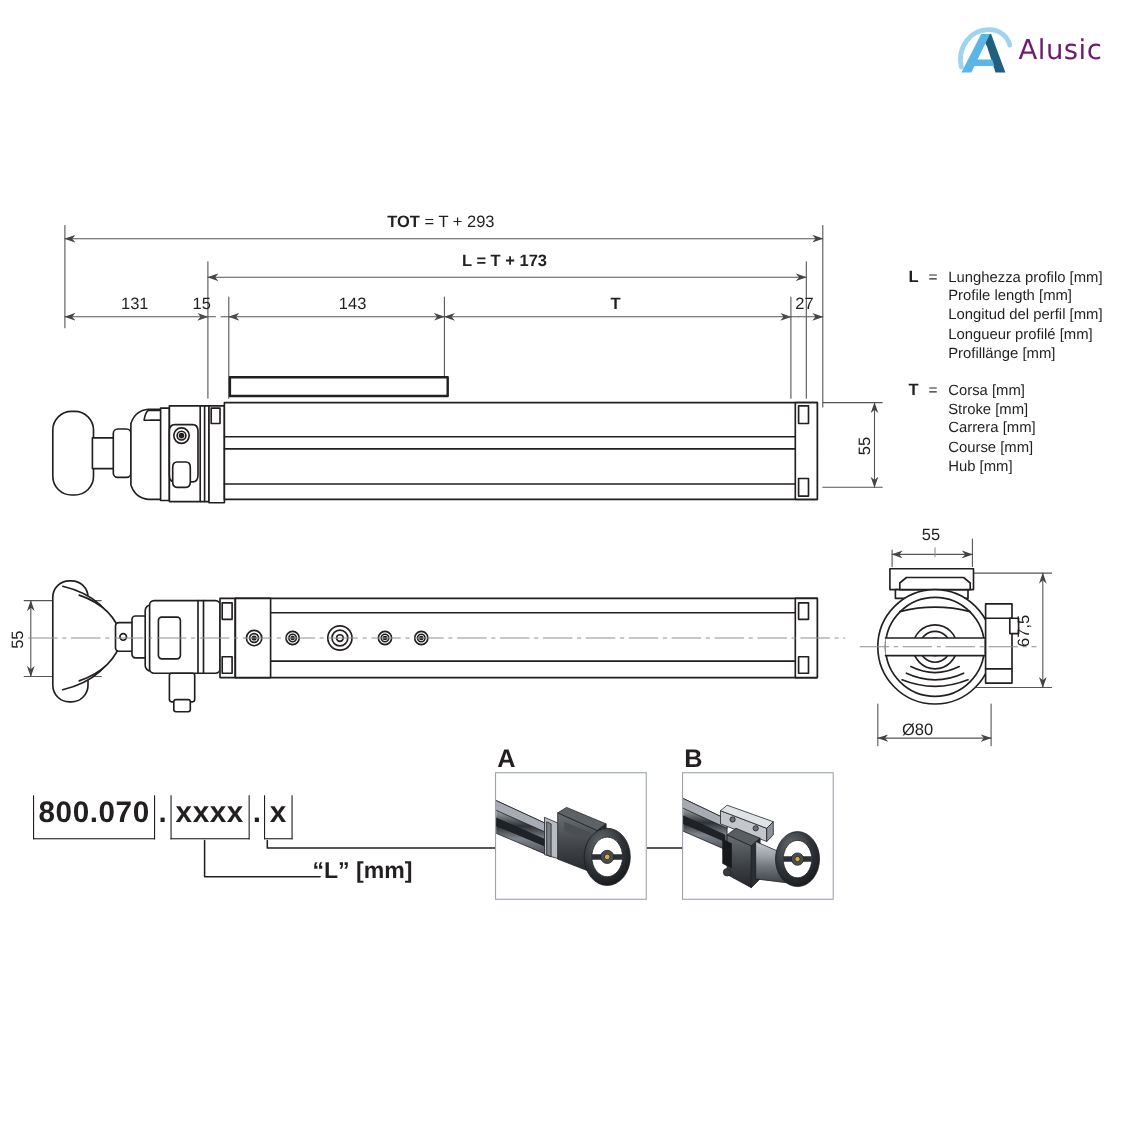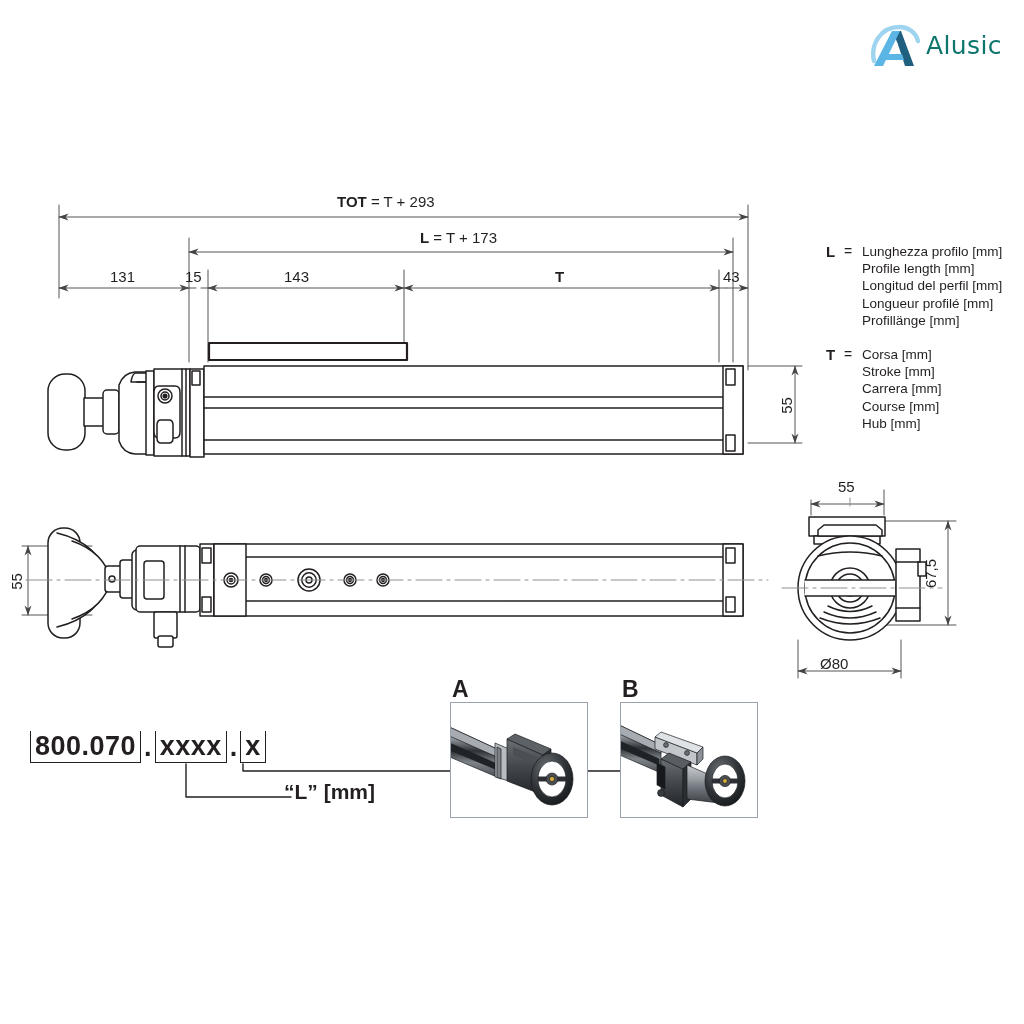--- a/index.html
+++ b/index.html
@@ -5,41 +5,41 @@
   html,body{margin:0;padding:0;background:#ffffff;}
   body{width:1024px;height:1024px;position:relative;overflow:hidden;
        font-family:"Liberation Sans",sans-serif;color:#231f20;}
   .root{position:absolute;left:0;top:0;width:1024px;height:1024px;}
   svg.sheet{position:absolute;left:0;top:0;width:1024px;height:1024px;}
 
   
   #brand{position:absolute;left:868px;top:18px;width:150px;height:58px;
          display:flex;align-items:center;gap:6px;}
   #brand .mark{width:52px;height:52px;position:relative;flex:0 0 auto;}
-  #brand .word{font-size:25px;color:#0f766e;letter-spacing:.4px;
+  #brand .word{font-size:25px;color:#701a75;letter-spacing:.4px;
                font-family:"DejaVu Sans",sans-serif;font-weight:400;
                line-height:1;padding-bottom:3px;}
 
   
   .dimtxt{position:absolute;font-size:15px;color:#231f20;white-space:nowrap;
           font-family:"Liberation Sans",sans-serif;}
   .dimtxt.b{font-weight:bold;}
   .vert{transform-origin:50% 50%;transform:rotate(-90deg);}
 
   #legend{position:absolute;left:826px;top:243px;width:200px;font-size:13.5px;
           line-height:17.2px;color:#231f20;}
   #legend .grp{position:relative;padding-left:36px;}
   #legend .grp + .grp{margin-top:17px;}
   #legend .sym{position:absolute;left:0;top:0;font-weight:bold;font-size:15px;}
   #legend .eq{position:absolute;left:18px;top:0;font-size:14px;}
   #legend .ln{display:block;}
 
   
   #pn{position:absolute;left:30px;top:723px;height:40px;display:flex;
-      align-items:flex-end;}
+      }
   #pn .seg{font-size:27px;font-weight:bold;font-family:"Liberation Sans",sans-serif;
            letter-spacing:.5px;line-height:31px;padding:0 4px;
            border-left:1.6px solid #231f20;border-right:1.6px solid #231f20;
            border-bottom:1.6px solid #231f20;}
   #pn .dot{font-size:27px;font-weight:bold;line-height:31px;padding:0 3px;}
   #lmm{position:absolute;left:284px;top:780px;font-size:21px;font-weight:bold;
        font-family:"Liberation Sans",sans-serif;}
 
   .boxlbl{position:absolute;font-size:23px;font-weight:bold;
           font-family:"Liberation Sans",sans-serif;}
@@ -265,31 +265,31 @@
     <line x1="850" y1="498" x2="850" y2="506" stroke="#8d8f92" stroke-width="1"></line>
 
     <g stroke="#231f20" fill="none" stroke-width="1.4">
       <path d="M186 764 L186 797 L291 797"></path>
       <path d="M243 764 L243 771 L450 771"></path>
       <path d="M586 771 L643 771"></path>
     </g>
     </g>
   </svg>
 
-  <div class="dimtxt b" style="left:337px;top:193px;">
+  <div class="dimtxt b" style="left:352px;top:193px;">
     <span>TOT</span><span style="font-weight:normal"> = T + 293</span>
   </div>
   <div class="dimtxt b" style="left:420px;top:229px;">
-    <span>L</span><span style="font-weight:normal"> = T + 173</span>
+    <span>L</span><span style="font-weight:bold"> = T + 173</span>
   </div>
   <div class="dimtxt" style="left:110px;top:268px;">131</div>
-  <div class="dimtxt" style="left:185px;top:268px;">15</div>
-  <div class="dimtxt" style="left:284px;top:268px;text-align:center;">143</div>
+  <div class="dimtxt" style="left:175px;top:268px;">15</div>
+  <div class="dimtxt" style="left:308px;top:268px;text-align:center;">143</div>
   <div class="dimtxt b" style="left:555px;top:268px;">T</div>
-  <div class="dimtxt" style="left:723px;top:268px;">43</div>
+  <div class="dimtxt" style="left:723px;top:268px;">27</div>
   <div class="dimtxt vert" style="left:778px;top:397px;">55</div>
 
   <div class="dimtxt vert" style="left:8px;top:573px;">55</div>
 
   <div class="dimtxt" style="left:838px;top:478px;">55</div>
   <div class="dimtxt vert" style="left:916px;top:565px;">67,5</div>
   <div class="dimtxt" style="left:820px;top:655px;text-align:center;">Ø80</div>
 
   <div id="legend">
     <div class="grp">

